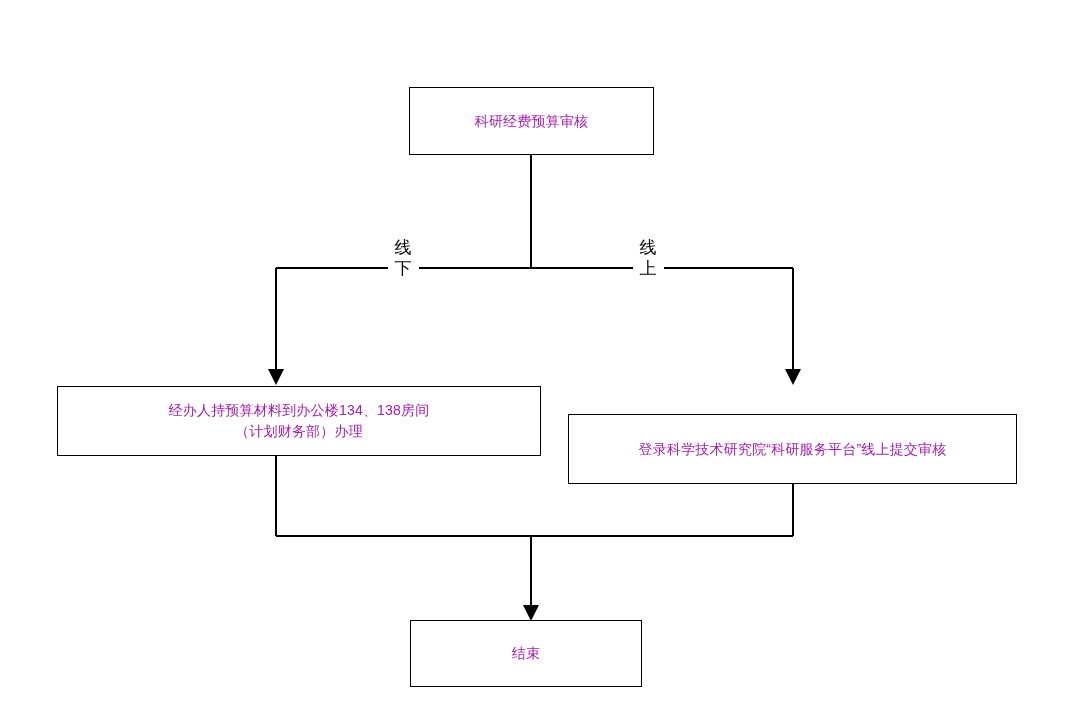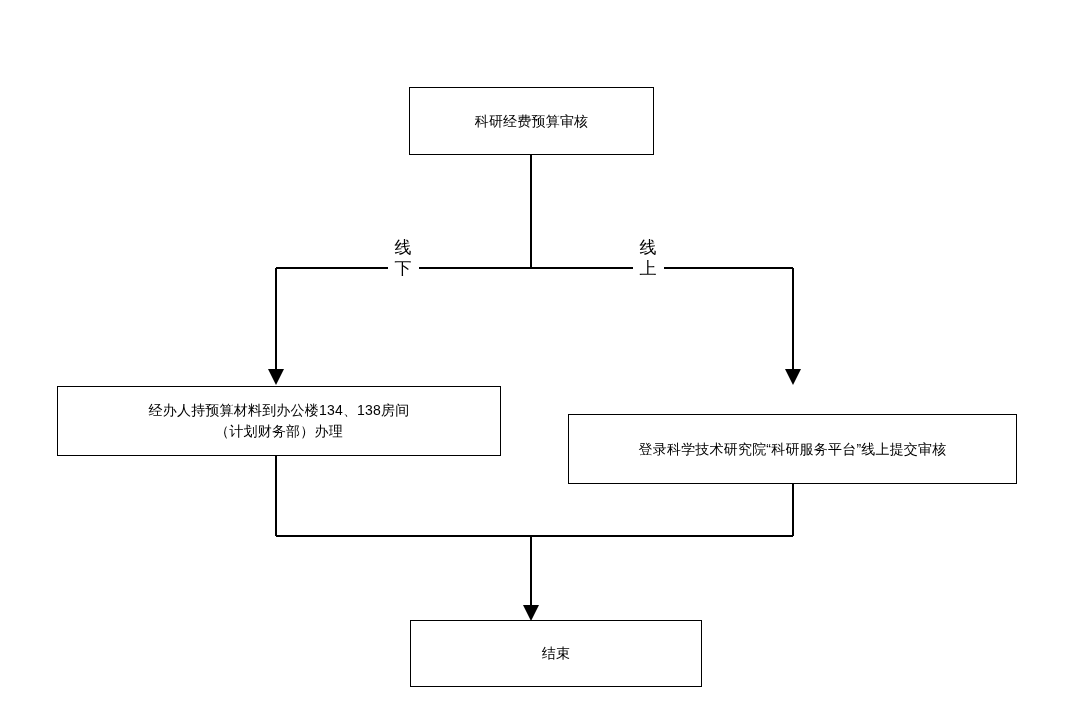--- a/index.html
+++ b/index.html
@@ -24,45 +24,45 @@
     border: 1px solid #000000;
     background: #ffffff;
     display: flex;
     align-items: center;
     justify-content: center;
     text-align: center;
     font-size: 14px;
     line-height: 21px;
     letter-spacing: 0.2px;
     white-space: pre-line;
-    color: #000000;
+    color: #a21caf;
   }
   #node-start {
     left: 409px;
     top: 87px;
     width: 245px;
     height: 68px;
   }
   #node-offline {
     left: 57px;
     top: 386px;
-    width: 444px;
+    width: 484px;
     height: 70px;
   }
   #node-online {
     left: 568px;
     top: 386px;
     width: 449px;
     height: 70px;
     margin-top: 28px;
   }
   #node-end {
     left: 410px;
     top: 620px;
-    width: 292px;
+    width: 232px;
     height: 67px;
   }
   #edges {
     position: absolute;
     left: 0;
     top: 0;
     width: 1074px;
     height: 717px;
     pointer-events: none;
   }

